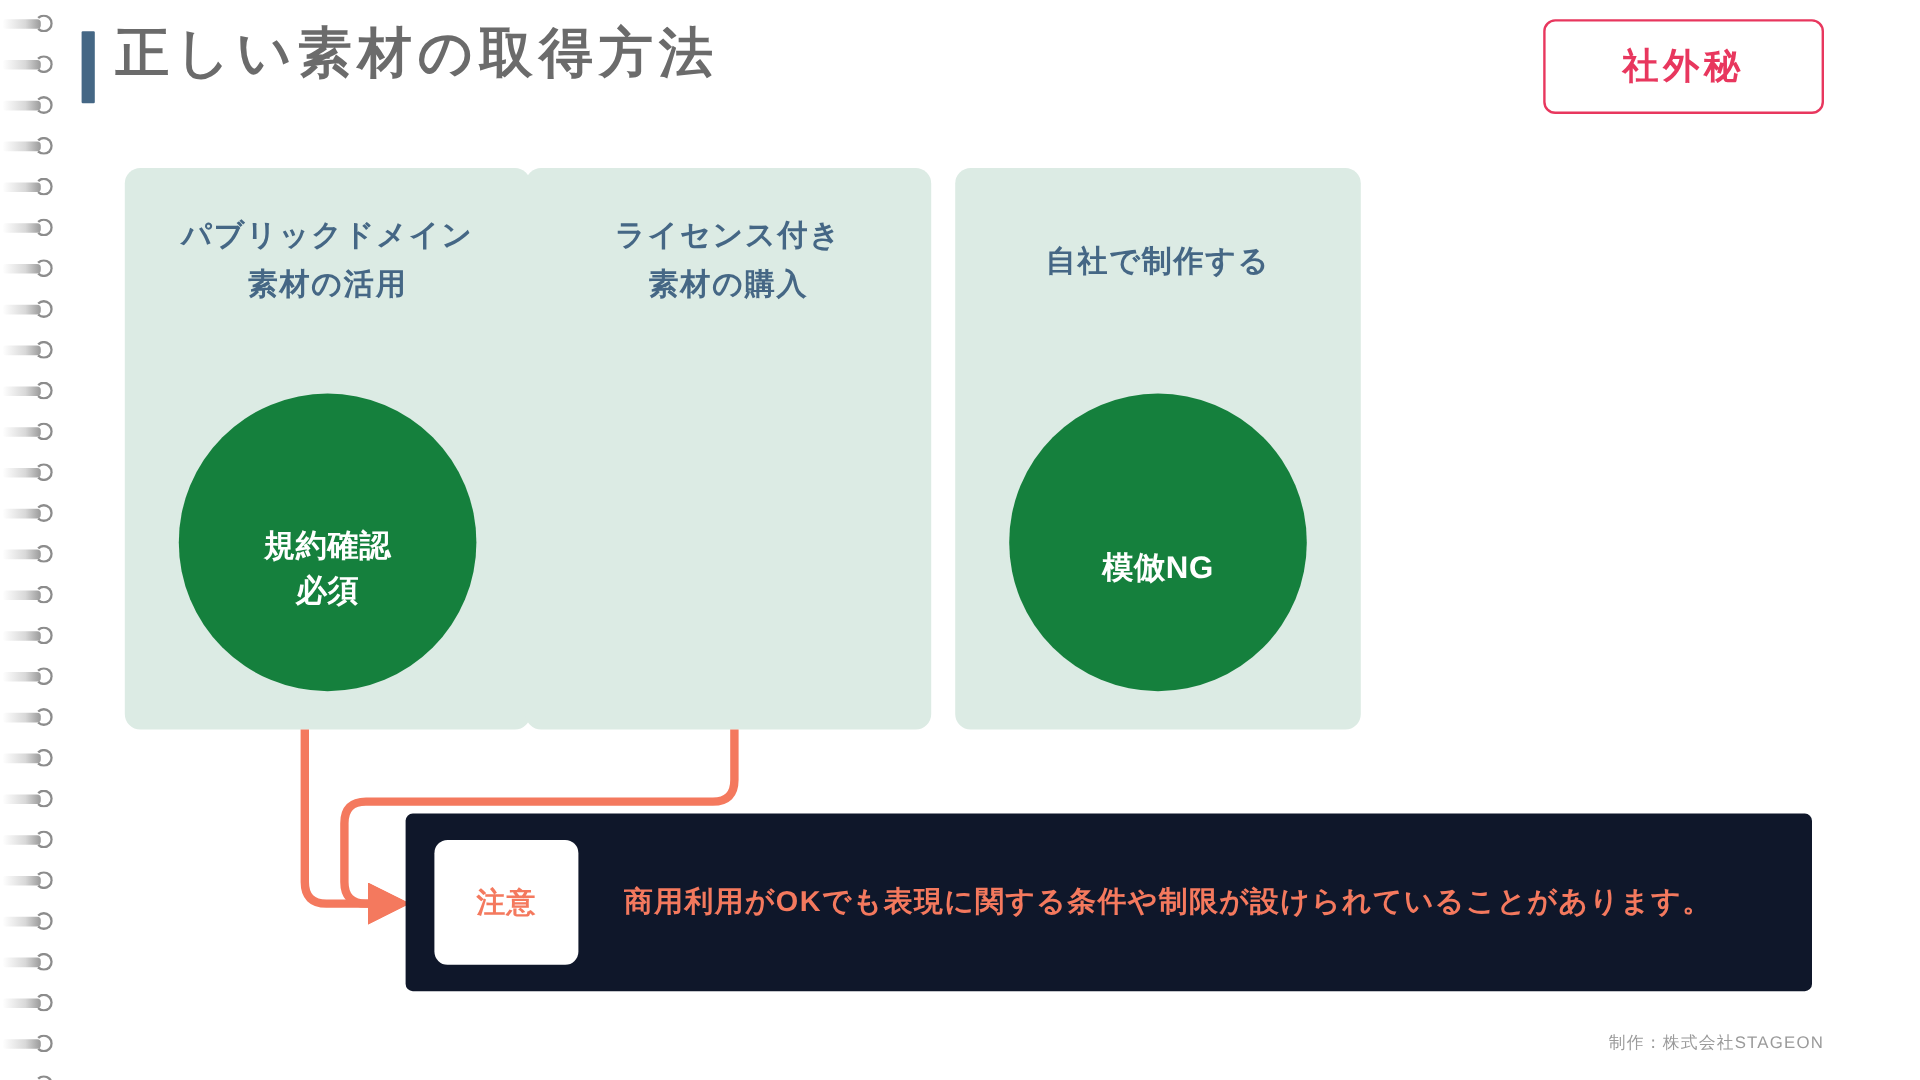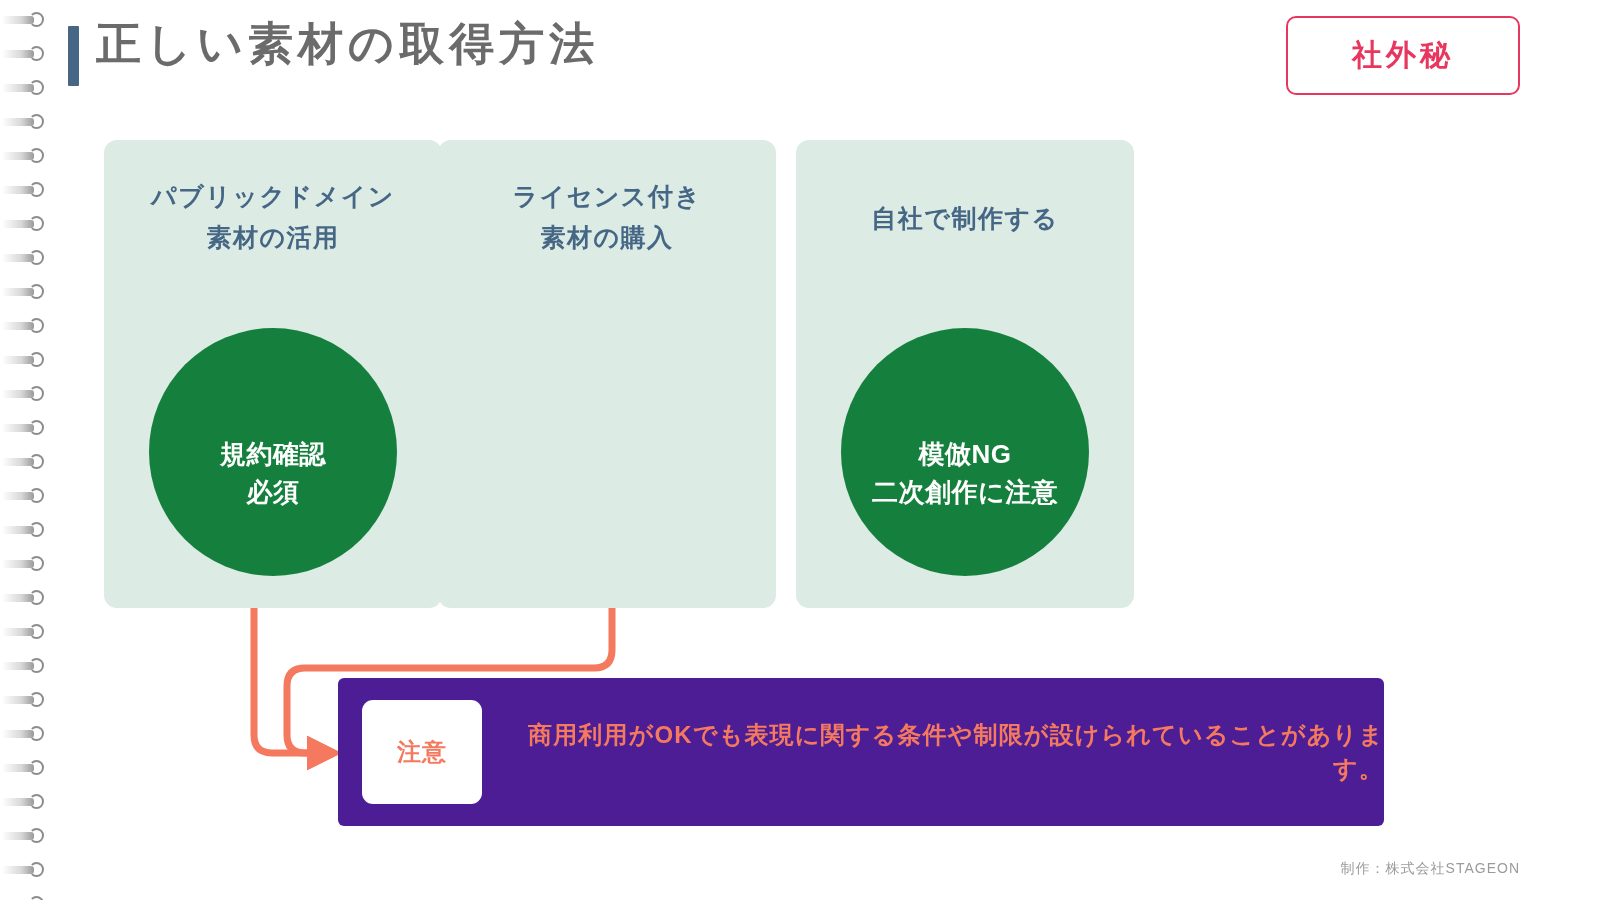--- a/index.html
+++ b/index.html
@@ -134,22 +134,22 @@
     position: absolute;
     left: 0; top: 0;
     width: 1600px; height: 900px;
     pointer-events: none;
   }
 
   
   #note-box {
     position: absolute;
     left: 338px; top: 678px;
-    width: 1046px; height: 148px;
-    background: #4c1d95;
+    width: 1172px; height: 148px;
+    background: #0f172a;
     border-radius: 6px;
     display: flex;
     align-items: center;
   }
   #note-chip {
     width: 120px; height: 104px;
     margin-left: 24px;
     background: #ffffff;
     border-radius: 11px;
     display: flex;
@@ -324,21 +324,20 @@
     </div>
   </div>
 
   <div class="card" style="left:796px; width:338px;">
     <div class="card-header one-line">
       <div>自社で制作する</div>
     </div>
     <div class="circle">
       <div class="circle-label">
         <div>模倣NG</div>
-        <div>二次創作に注意</div>
       </div>
     </div>
   </div>
 
 
   <svg id="connectors" viewBox="0 0 1600 900">
     <defs>
       <marker id="arrowhead" markerWidth="5" markerHeight="5" refX="2.2" refY="2.5" orient="auto">
         <path d="M0,0 L5,2.5 L0,5 Z" fill="#F4795E"></path>
       </marker>

